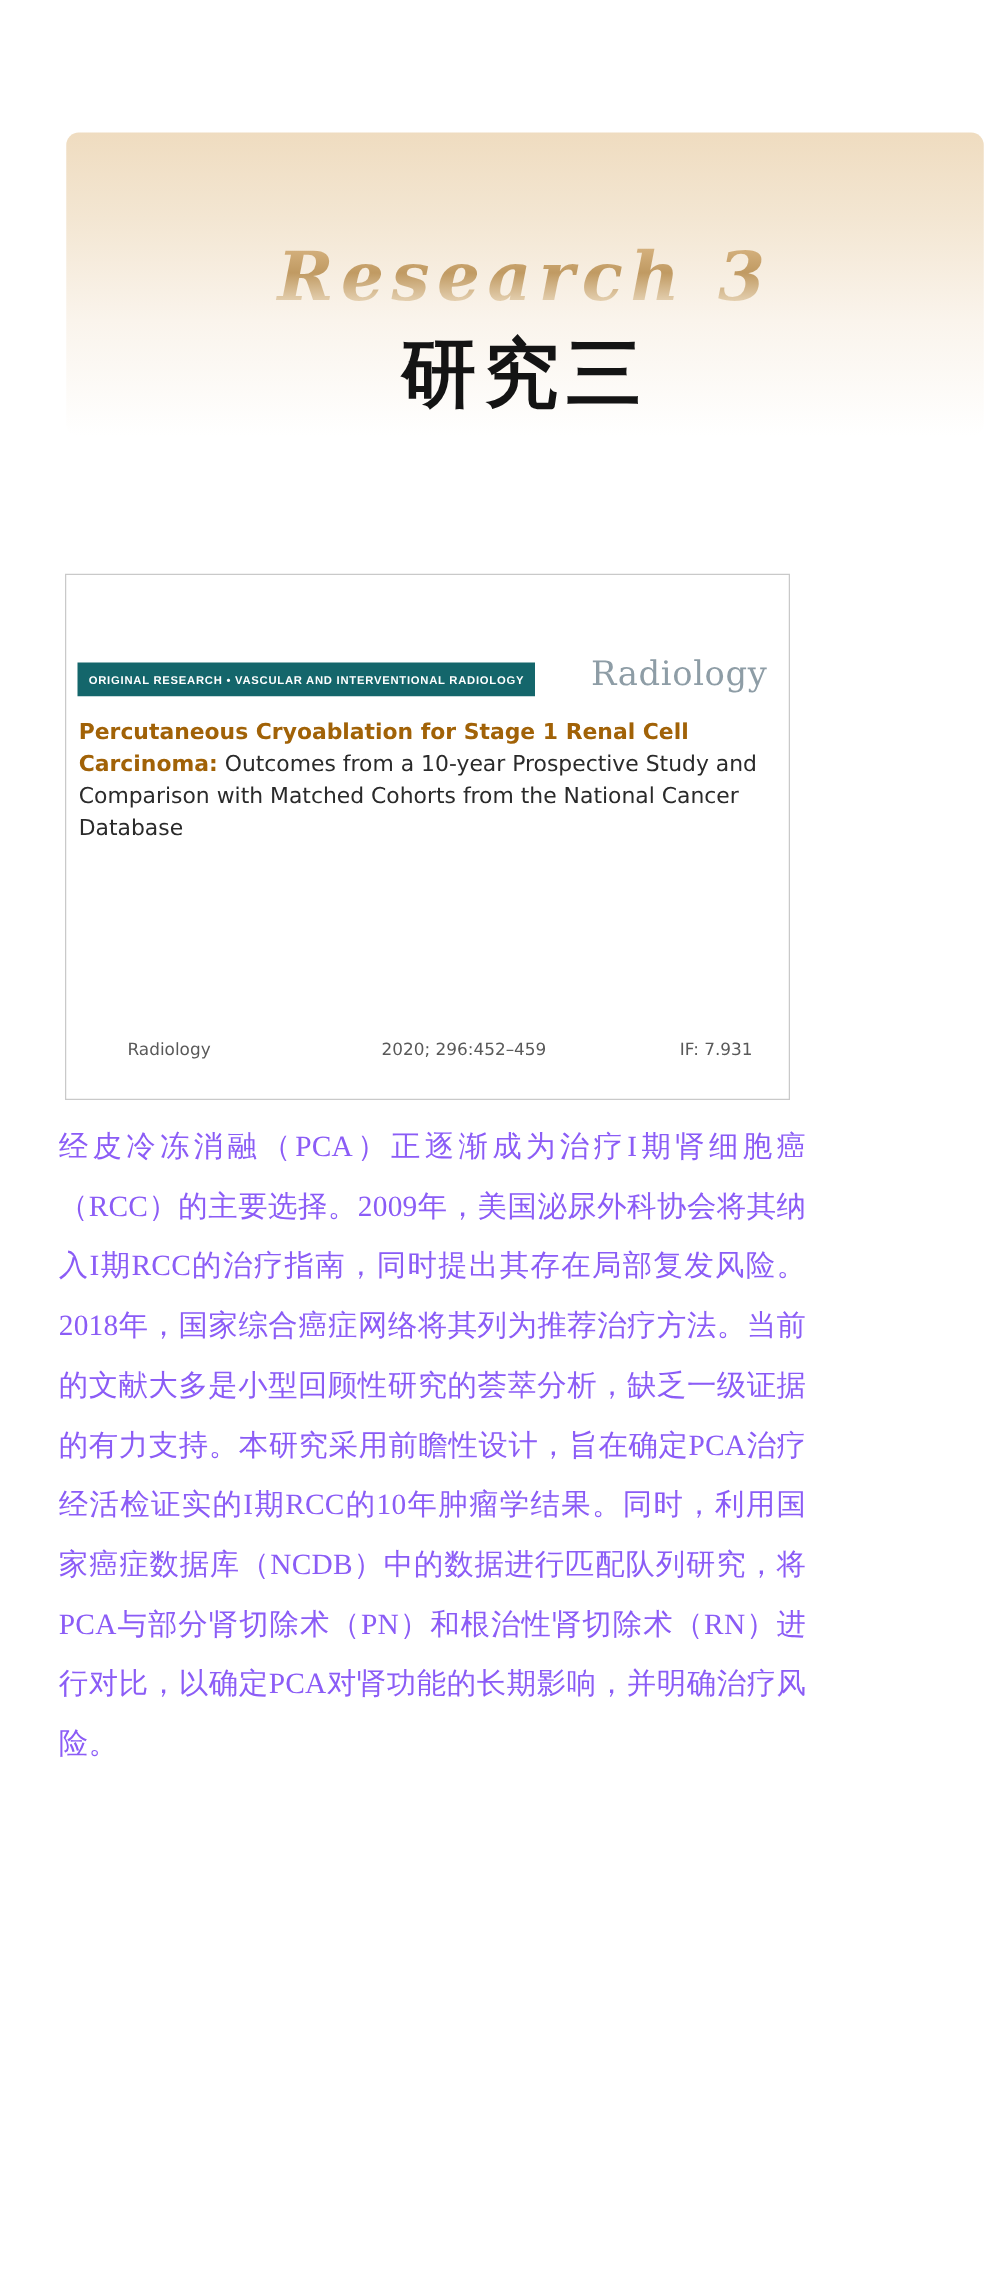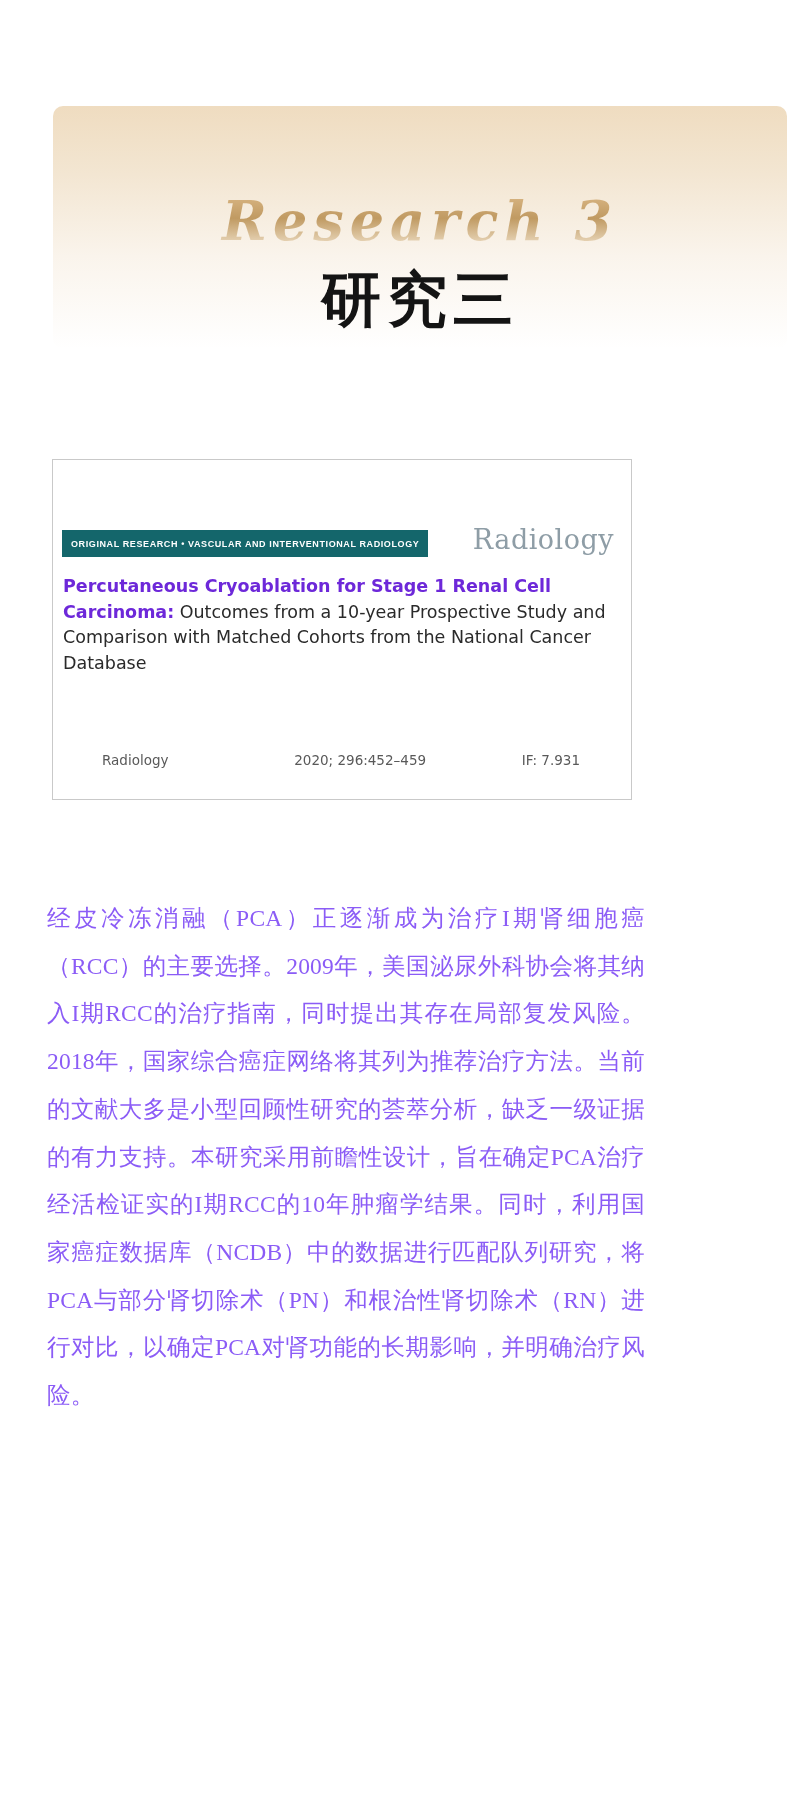--- a/index.html
+++ b/index.html
@@ -59,21 +59,21 @@
     color: #141414;
     line-height: 1.1;
   }
 
   
   .card {
     position: absolute;
     left: 52px;
     top: 459px;
     width: 580px;
-    height: 341px;
+    height: 421px;
     border: 1px solid #c9c9c9;
     background: #ffffff;
     box-sizing: border-box;
   }
   .card-inner {
     position: absolute;
     left: 9px;
     top: 70px;
     right: 9px;
     bottom: 9px;
@@ -108,37 +108,37 @@
     left: 1px;
     top: 44px;
     right: 6px;
     font-family: "DejaVu Sans", sans-serif;
     font-size: 17.5px;
     line-height: 1.47;
     color: #2a2a2a;
   }
   .paper-title .bold {
     font-weight: bold;
-    color: #6d28d9;
+    color: #a16207;
     margin-top: 24px;
   }
   .card-footer {
     position: absolute;
     left: 40px;
     right: 20px;
     bottom: 22px;
     display: flex;
     justify-content: space-between;
     font-size: 13.5px;
     color: #595959;
     font-family: "DejaVu Sans", sans-serif;
   }
   .card-footer span { white-space: nowrap; }
   .cf-mid { margin-left: 30px; }
-  .cf-right { margin-right: 22px; }
+  .cf-right { }
 
   
   .body-text {
     position: absolute;
     left: 47px;
     top: 895px;
     width: 598px;
     font-family: Liberation Serif, serif;
     font-size: 23.5px;
     line-height: 2.03;

